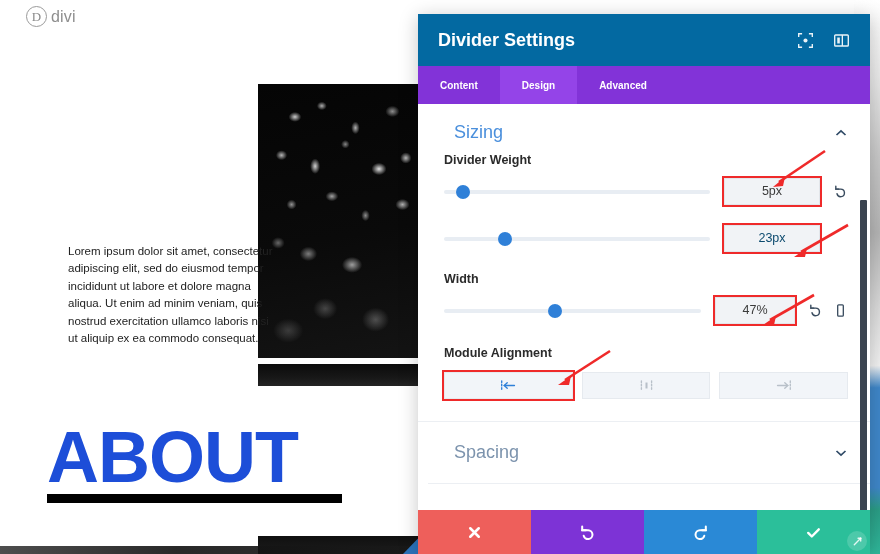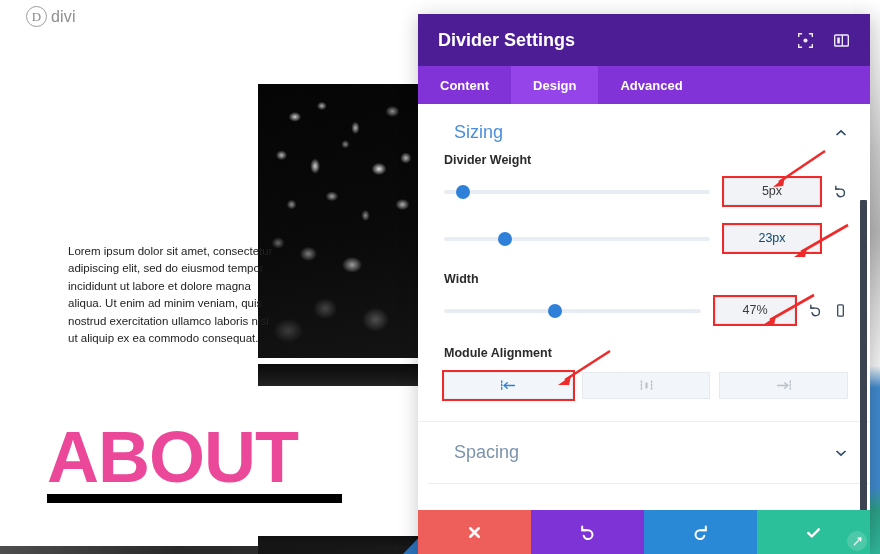--- a/index.html
+++ b/index.html
@@ -60,21 +60,21 @@
     background: linear-gradient(180deg,#101010,#1c1c1c);
   }
 
   .lorem {
     position: absolute; left: 68px; top: 243px; width: 205px;
     font-size: 11.5px; line-height: 1.52; color: #222;
   }
 
   .about-block { position: absolute; left: 47px; top: 424px; }
   .about-title {
-    font-size: 72px; font-weight: bold; letter-spacing: -1px; color: #ec4899;
+    font-size: 72px; font-weight: bold; letter-spacing: -1px; color: #1d4ed8;
     line-height: .92; font-family: "Liberation Sans", sans-serif;
   }
   .about-rule { width: 295px; height: 9px; background: #000; margin-top: 4px; }
 
   .blue-wedge {
     position: absolute; left: 403px; bottom: 0; width: 56px; height: 58px;
     background: #2b72ba;
     clip-path: polygon(100% 0, 100% 100%, 0 100%);
   }
   .bottom-dark {
@@ -90,33 +90,33 @@
       #2b9e86 92%, #2fb79a 100%);
   }
 
   
   .modal {
     position: absolute; left: 418px; top: 14px; width: 452px; height: 540px;
     background: #fff; box-shadow: 0 3px 18px rgba(0,0,0,.22);
     display: flex; flex-direction: column; overflow: hidden;
   }
   .modal-header {
-    height: 52px; background: #4c1d95; display: flex; align-items: center;
+    height: 52px; background: #0369a1; display: flex; align-items: center;
     padding: 0 20px; flex: 0 0 auto;
   }
   .modal-title { color: #fff; font-size: 18px; font-weight: bold; flex: 1; }
   .hdr-icons { display: flex; align-items: center; gap: 19px; }
   .hdr-icon { width: 17px; height: 17px; opacity: .92; cursor: pointer; }
 
   .tabs {
     height: 38px; background: #8233d8; display: flex; flex: 0 0 auto;
   }
   .tab {
     padding: 0 22px; display: flex; align-items: center; justify-content: center;
-    color: #fff; font-size: 13px; font-weight: bold; cursor: pointer;
+    color: #fff; font-size: 10px; font-weight: bold; cursor: pointer;
   }
   .tab.active { background: #9444e8; }
 
   .modal-body {
     flex: 1 1 auto; background: #fff; position: relative; overflow: hidden;
   }
   .scroll-inner { padding: 0; }
 
   .section-head {
     display: flex; align-items: center; padding: 18px 22px 4px 26px; margin-left: 10px;

